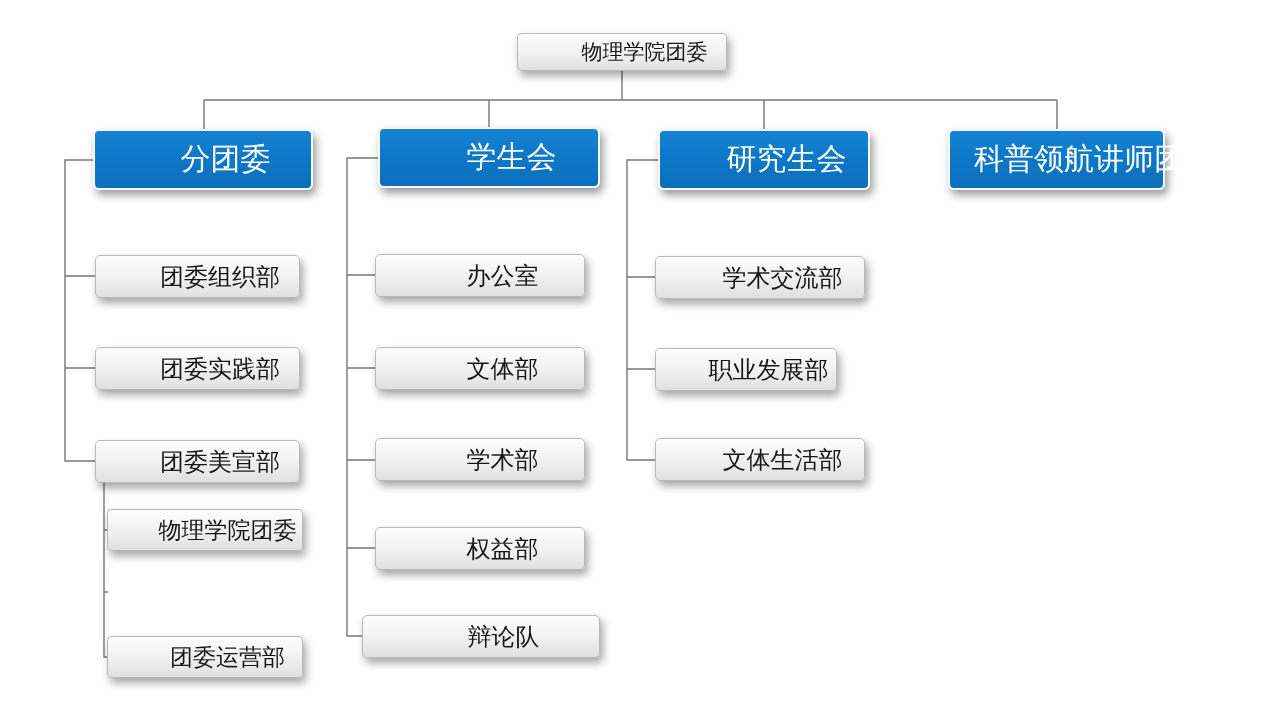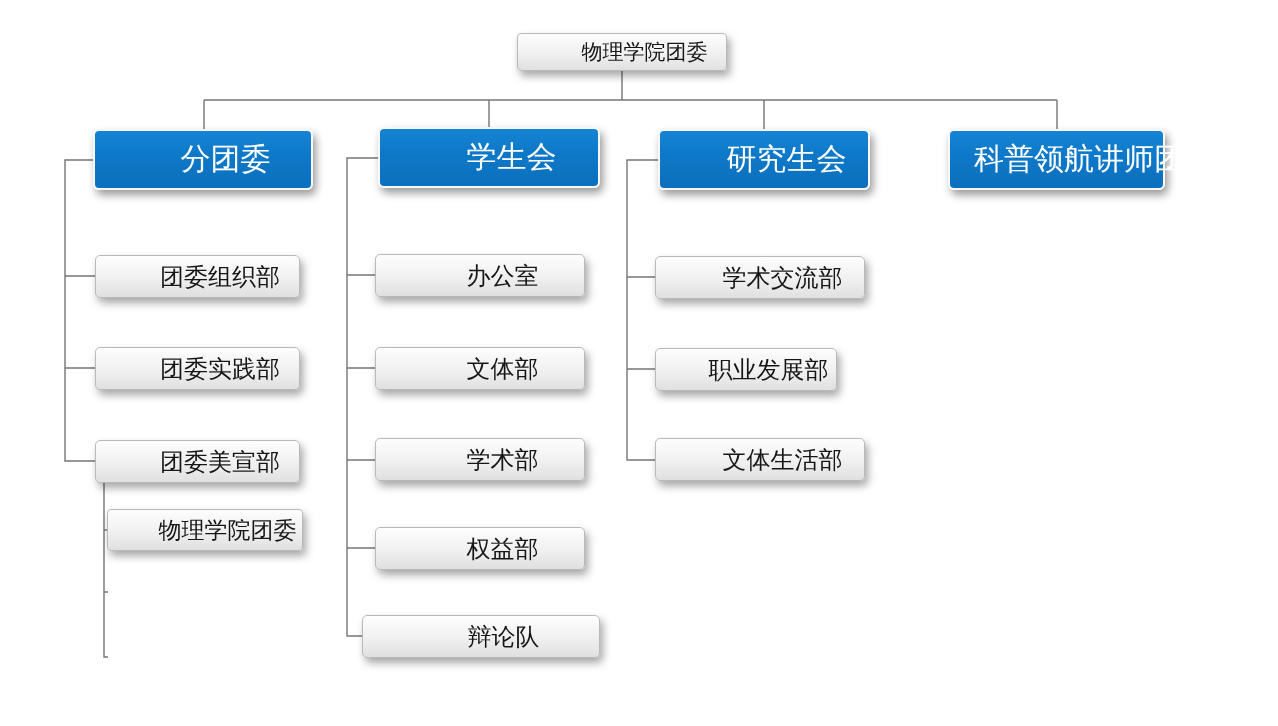--- a/index.html
+++ b/index.html
@@ -60,20 +60,21 @@
   <div class="node blue" style="left:93px;top:129px;width:220px;height:61px">分团委</div>
   <div class="node blue" style="left:378px;top:127px;width:222px;height:61px">学生会</div>
   <div class="node blue" style="left:658px;top:129px;width:212px;height:61px">研究生会</div>
   <div class="node blue" style="left:948px;top:129px;width:217px;height:61px">科普领航讲师团</div>
 
   <div class="node mid" style="left:95px;top:255px;width:205px;height:43px">团委组织部</div>
   <div class="node mid" style="left:95px;top:347px;width:205px;height:43px">团委实践部</div>
   <div class="node mid" style="left:95px;top:440px;width:205px;height:43px">团委美宣部</div>
 
   <div class="node sub" style="left:107px;top:509px;width:196px;height:42px">物理学院团委</div>
+  <div class="node sub" style="left:107px;top:636px;width:196px;height:42px">团委运营部</div>
 
   <div class="node mid" style="left:375px;top:254px;width:210px;height:43px">办公室</div>
   <div class="node mid" style="left:375px;top:347px;width:210px;height:43px">文体部</div>
   <div class="node mid" style="left:375px;top:438px;width:210px;height:43px">学术部</div>
   <div class="node mid" style="left:375px;top:527px;width:210px;height:43px">权益部</div>
   <div class="node mid" style="left:362px;top:615px;width:238px;height:43px">辩论队</div>
 
   <div class="node mid" style="left:655px;top:256px;width:210px;height:43px">学术交流部</div>
   <div class="node mid" style="left:655px;top:348px;width:182px;height:43px">职业发展部</div>
   <div class="node mid" style="left:655px;top:438px;width:210px;height:43px">文体生活部</div>

